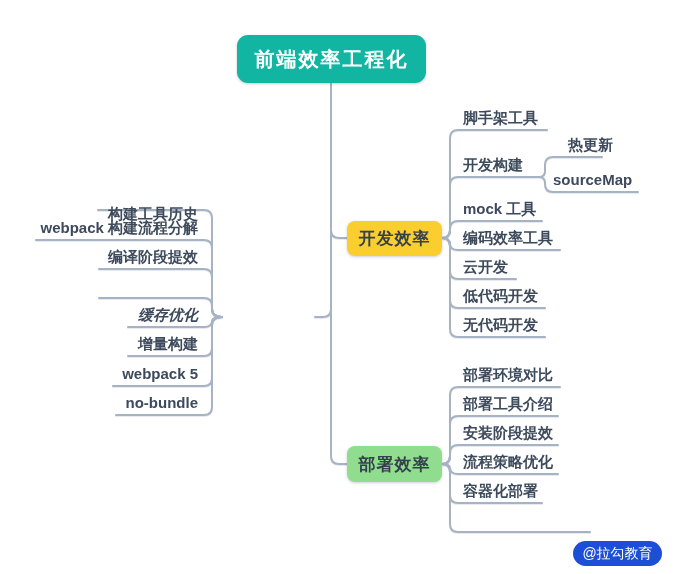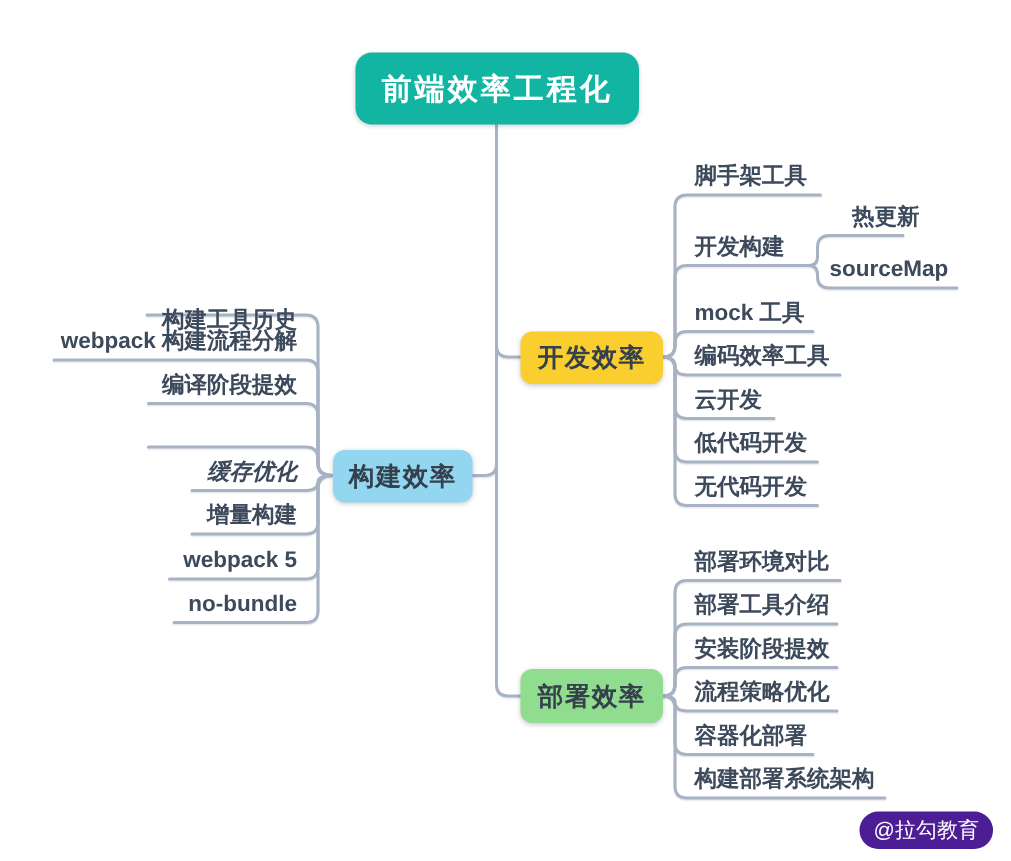--- a/index.html
+++ b/index.html
@@ -51,21 +51,21 @@
     color:#3d4a5c;
     white-space:nowrap;
   }
   .subtopic.right{text-align:left;}
   .subtopic.left{text-align:right;}
   .watermark{
     position:absolute;
     left:573px;top:541px;
     width:89px;height:25px;
     border-radius:13px;
-    background:#4c1d95;
+    background:#1d4ed8;
     color:#ffffff;
     font-size:14px;
     display:flex;align-items:center;justify-content:center;
     white-space:nowrap;
   }
 </style>
 </head>
 <body>
 
 <div class="canvas">
@@ -101,21 +101,20 @@
     <path d="M442 464 Q450 464 450 456 L450 453 Q450 445 458 445 L558 445" stroke="#a7b2c3"></path>
     <path d="M442 464 Q450 464 450 468 Q450 474 458 474 L558 474" stroke="#a7b2c3"></path>
     <path d="M442 464 Q450 464 450 472 L450 495 Q450 503 458 503 L542 503" stroke="#a7b2c3"></path>
     <path d="M442 464 Q450 464 450 472 L450 524 Q450 532 458 532 L590 532" stroke="#a7b2c3"></path>
   </svg>
 
   <div class="node root" style="left: 237px; top: 35px; width: 189px; height: 48px; background: rgb(18, 181, 161);">前端效率工程化</div>
 
   <div class="node branch" style="left: 347px; top: 221px; width: 95px; height: 35px; background: rgb(251, 206, 47);">开发效率</div>
 
-  <div class="node branch" style="left: 222px; top: 300px; width: 93px; height: 35px; background: rgb(146, 214, 240);">构建效率</div>
 
   <div class="node branch" style="left: 347px; top: 446px; width: 95px; height: 36px; background: rgb(144, 221, 144);">部署效率</div>
 
   <div class="subtopic right" style="left:463px;top:109px;">脚手架工具</div>
   <div class="subtopic right" style="left:463px;top:156px;">开发构建</div>
   <div class="subtopic right" style="left:525px;top:136px;margin-left:43px;">热更新</div>
   <div class="subtopic right" style="left:553px;top:171px;">sourceMap</div>
   <div class="subtopic right" style="left:463px;top:200px;">mock 工具</div>
   <div class="subtopic right" style="left:463px;top:229px;">编码效率工具</div>
   <div class="subtopic right" style="left:463px;top:258px;">云开发</div>
@@ -128,17 +127,16 @@
   <div class="subtopic left" style="right:476px;top:306px;font-style:italic;">缓存优化</div>
   <div class="subtopic left" style="right:476px;top:335px;">增量构建</div>
   <div class="subtopic left" style="right:476px;top:365px;">webpack 5</div>
   <div class="subtopic left" style="right:476px;top:394px;">no-bundle</div>
 
   <div class="subtopic right" style="left:463px;top:366px;">部署环境对比</div>
   <div class="subtopic right" style="left:463px;top:395px;">部署工具介绍</div>
   <div class="subtopic right" style="left:463px;top:424px;">安装阶段提效</div>
   <div class="subtopic right" style="left:463px;top:453px;">流程策略优化</div>
   <div class="subtopic right" style="left:463px;top:482px;">容器化部署</div>
-  <div class="subtopic right" style="left:463px;top:511px;">构建部署系统架构</div>
 
   <div class="watermark">@拉勾教育</div>
 
 </div>
 
 </body></html>

